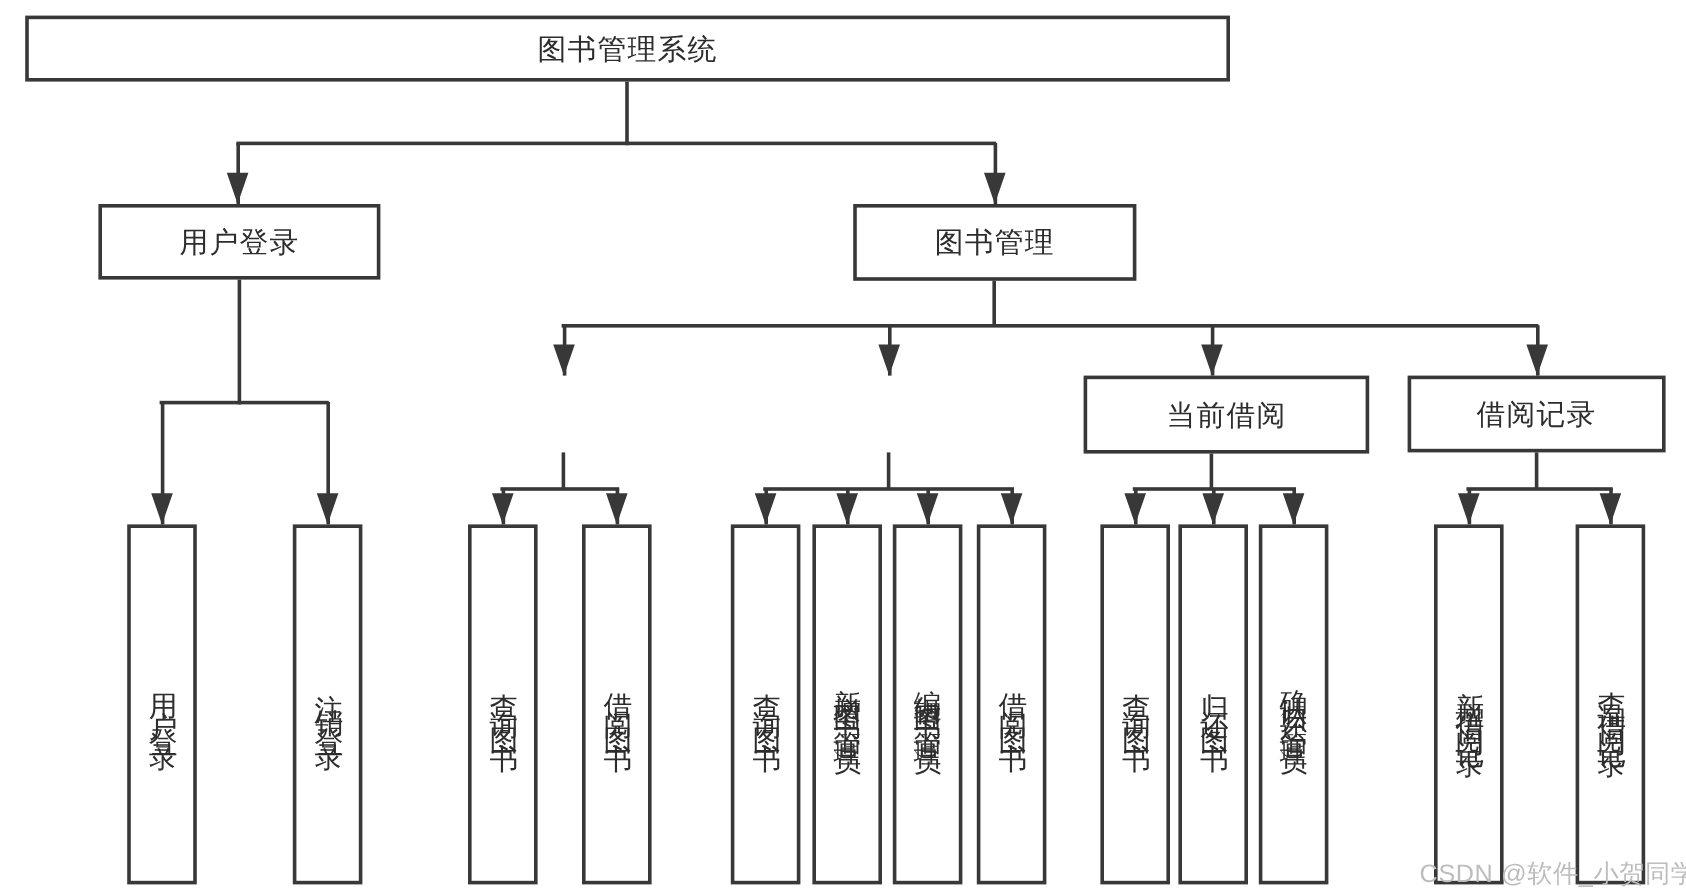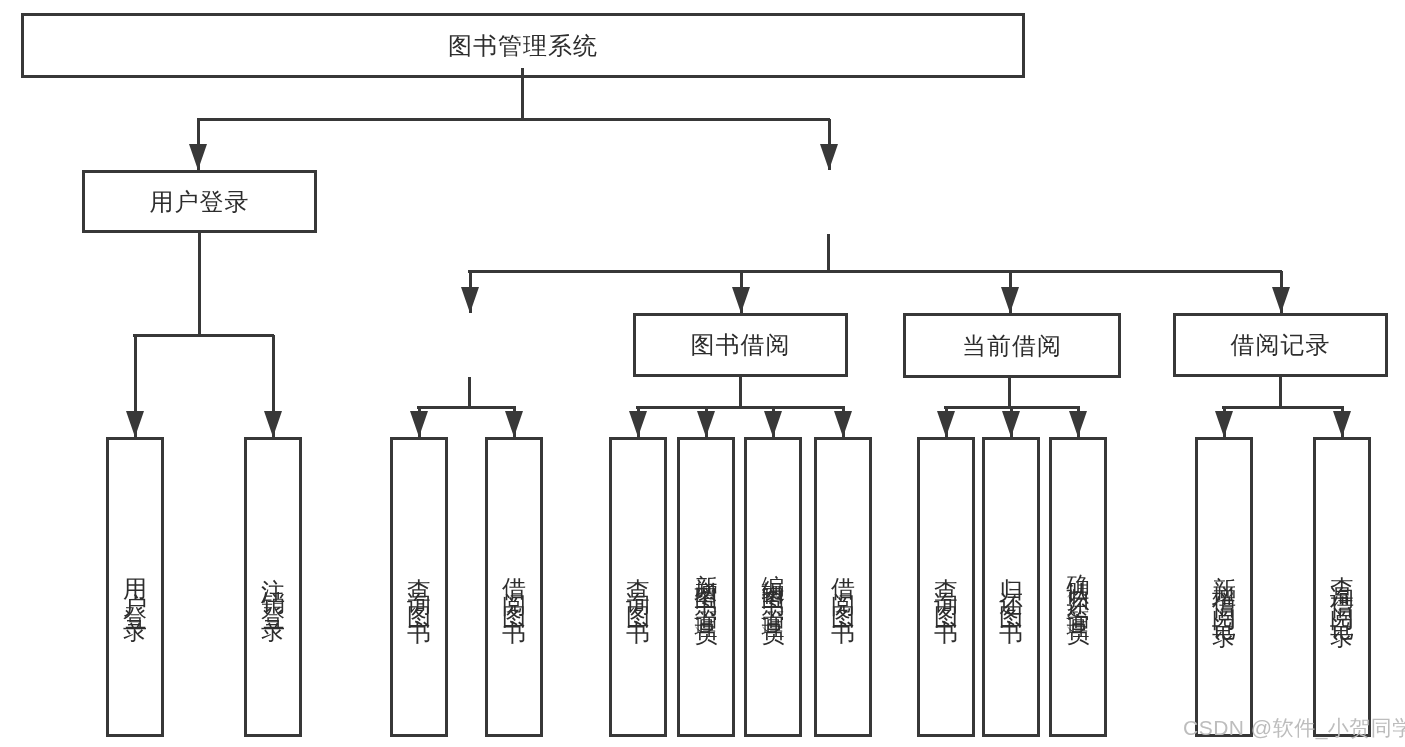--- a/index.html
+++ b/index.html
@@ -30,32 +30,32 @@
   .watermark{
     position:absolute;left:1183px;top:714px;font-size:21px;color:#bdbdbd;
     z-index:5;white-space:nowrap;letter-spacing:0.5px;
   }
 </style>
 </head>
 <body>
 
 <div class="canvas">
 
-  <div class="box" style="left:21px;top:13px;width:1004px;height:65px">
+  <div class="box" style="left:21px;top:13px;width:1004px;height:55px">
     <span>图书管理系统</span>
   </div>
 
   <div class="box" style="left:82px;top:170px;width:235px;height:63px">
     <span>用户登录</span>
   </div>
+  <div class="box" style="left:711px;top:170px;width:236px;height:64px">
+    <span>图书管理</span>
+  </div>
 
-  <div class="box" style="left:633px;top:313px;width:215px;height:64px">
-    <span>图书借阅</span>
-  </div>
-  <div class="box" style="left:903px;top:313px;width:218px;height:65px">
+  <div class="box" style="left:903px;top:313px;width:238px;height:65px">
     <span>当前借阅</span>
   </div>
   <div class="box" style="left:1173px;top:313px;width:215px;height:64px">
     <span>借阅记录</span>
   </div>
 
   <div class="box leaf" style="left:106px">
     <span class="vtext">用户登录</span>
   </div>
   <div class="box leaf" style="left:244px">

